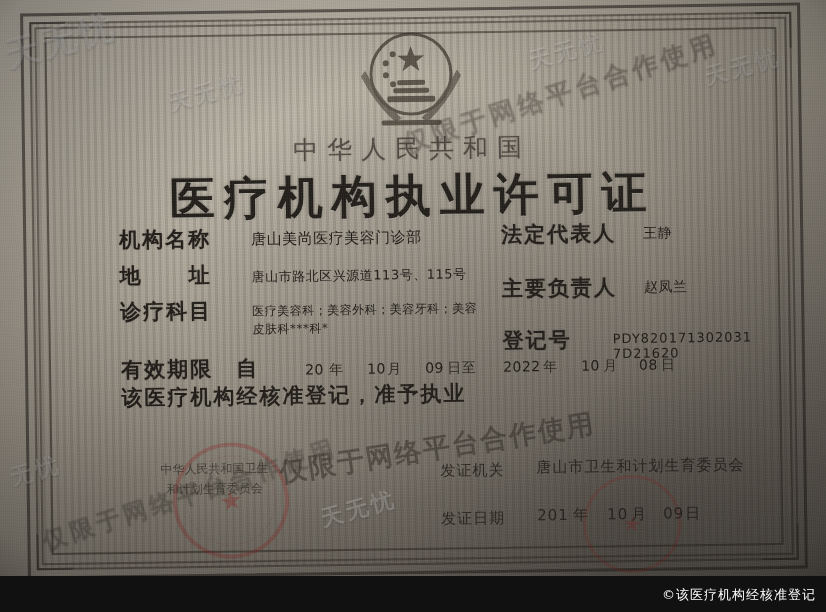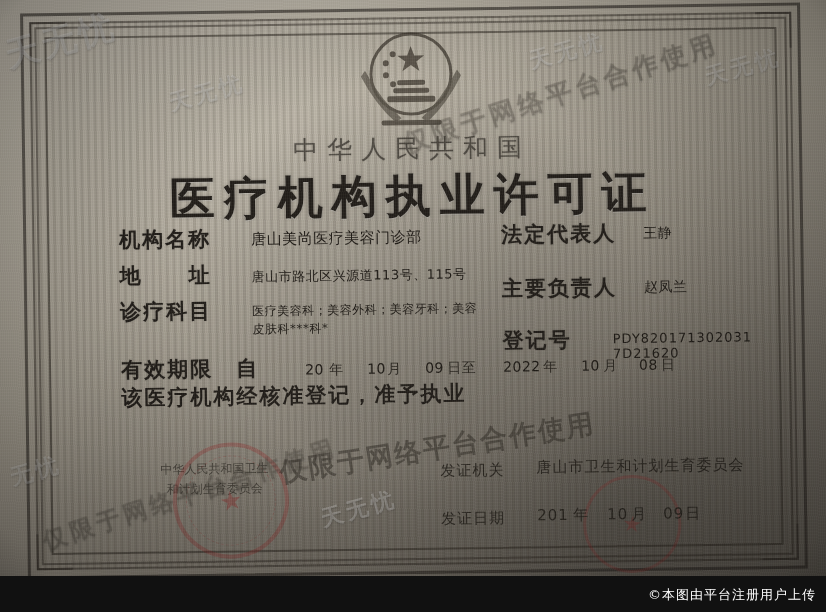--- a/index.html
+++ b/index.html
@@ -239,14 +239,14 @@
   <div class="wm small" style="left:320px;top:494px;transform:rotate(-16deg);">天无忧</div>
   <div class="wm grey" style="left:396px;top:76px;font-size:26px;transform:rotate(-18deg);">仅限于网络平台合作使用</div>
   <div class="wm grey" style="left:36px;top:478px;font-size:24px;transform:rotate(-18deg);">仅限于网络平台合作使用</div>
 
   <div id="wm-diag">仅限于网络平台合作使用</div>
 
   <div id="grain"></div>
   <div id="vignette"></div>
 
   <div id="bottom-bar"></div>
-  <div id="bottom-note">©本图由平台注册用户上传</div>
+  <div id="bottom-note">©该医疗机构经核准登记</div>
 </div>
 
 </body></html>

